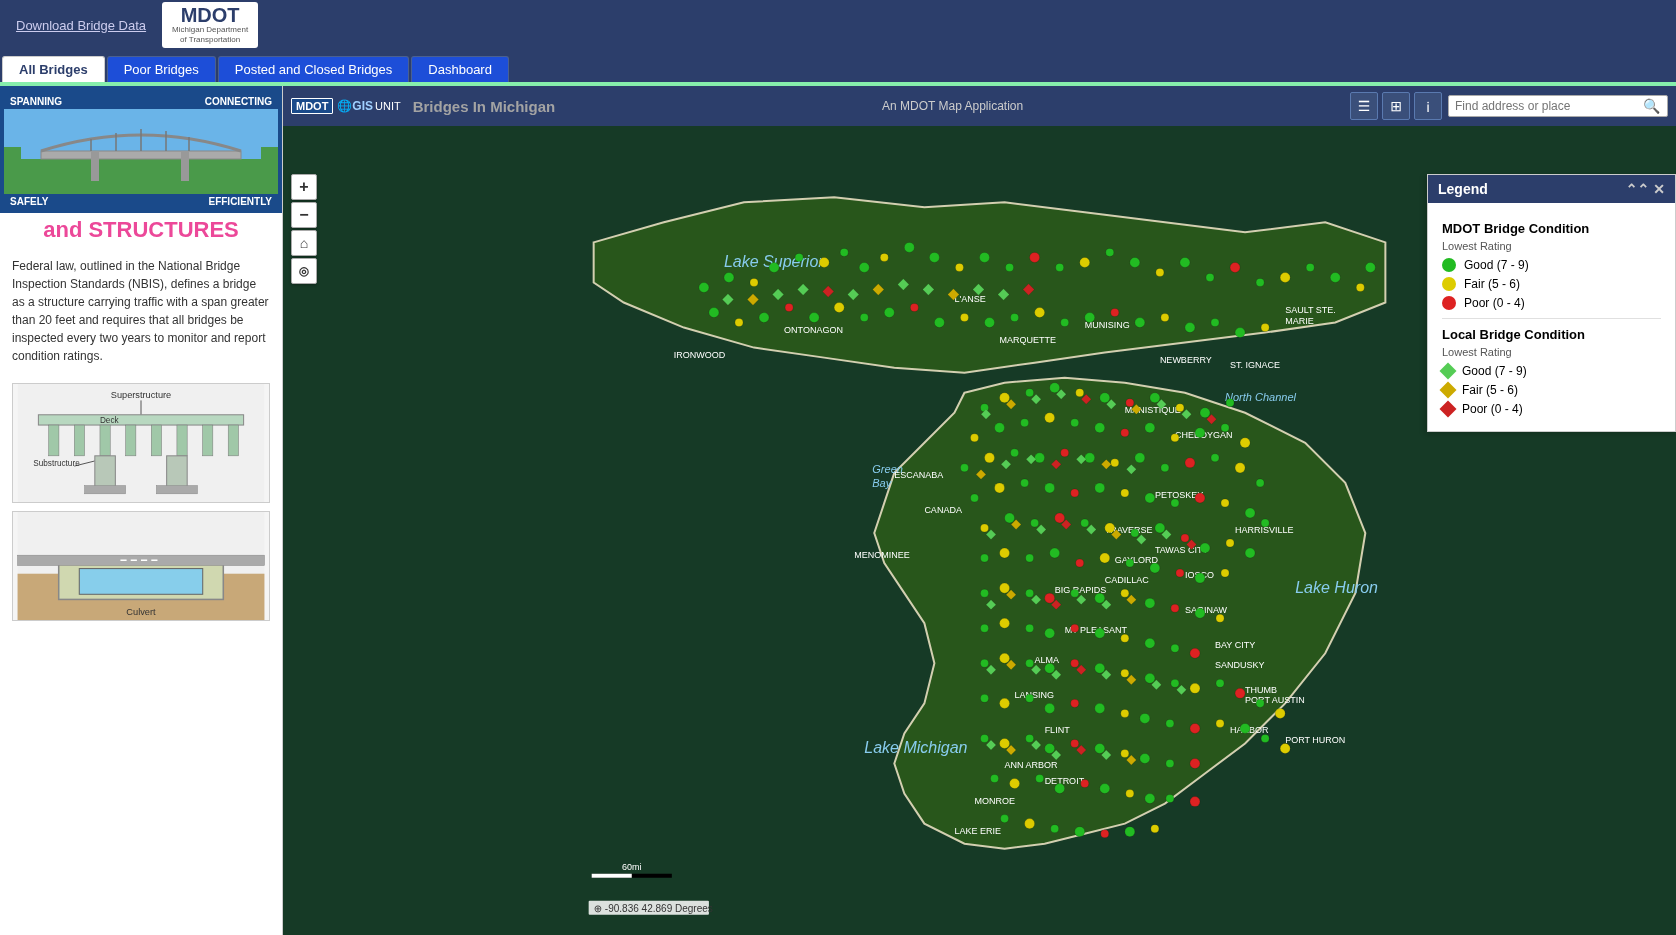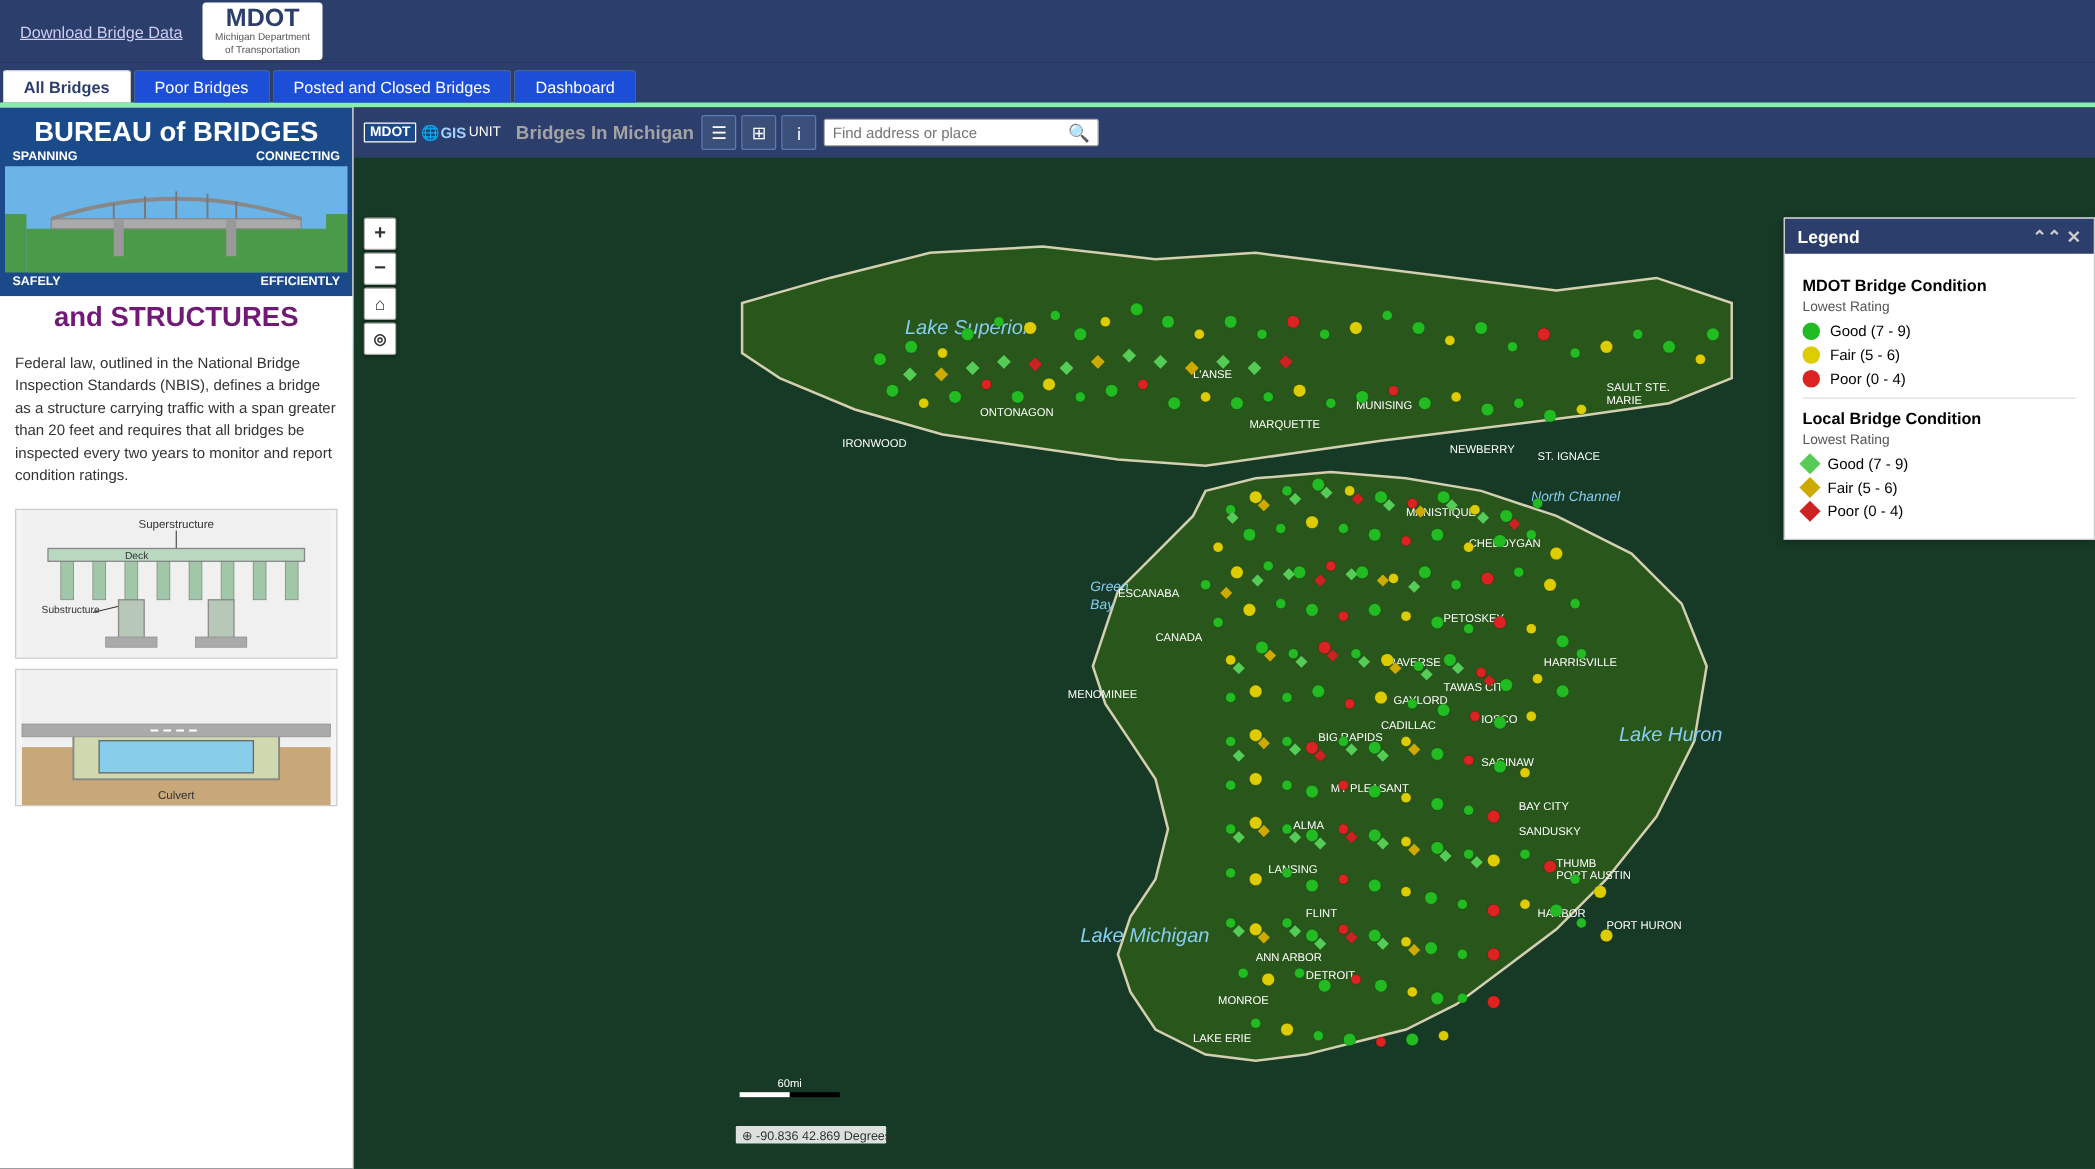--- a/index.html
+++ b/index.html
@@ -236,23 +236,20 @@
   <div class="tab active">All Bridges</div>
   <div class="tab">Poor Bridges</div>
   <div class="tab">Posted and Closed Bridges</div>
   <div class="tab">Dashboard</div>
 </div>
 
 <div id="main">
 
   <div id="sidebar">
     <div class="bureau-header">
-      <div class="bureau-title">
-        <span style="color:white;">BUREAU of BRIDGES</span>
-      </div>
       <div class="bureau-banner">
         <span>SPANNING</span>
         <span>CONNECTING</span>
       </div>
 
       <div style="width:100%;height:85px;background:linear-gradient(180deg,#6ab4e8 0%,#6ab4e8 45%,#4a9a4a 45%);position:relative;overflow:hidden;">
 
         <svg viewBox="0 0 240 85" width="240" height="85" style="position:absolute;top:0;left:50%;transform:translateX(-50%);">
 
           <rect x="0" y="0" width="240" height="85" fill="#6ab4e8"></rect>
@@ -272,21 +269,21 @@
           <line x1="145" y1="22" x2="145" y2="42" stroke="#777" stroke-width="1.5"></line>
           <line x1="168" y1="28" x2="168" y2="42" stroke="#777" stroke-width="1.5"></line>
         </svg>
       </div>
       <div class="bureau-banner">
         <span>SAFELY</span>
         <span>EFFICIENTLY</span>
       </div>
     </div>
     <div style="background:white;text-align:center;padding:4px;">
-      <span style="color:#701a75;font-size:22px;font-weight:bold;">and STRUCTURES</span>
+      <span style="color:#ec4899;font-size:22px;font-weight:bold;">and STRUCTURES</span>
     </div>
     <div class="sidebar-desc">
       <span>Federal law, outlined in the National Bridge Inspection Standards (NBIS), defines a bridge as a structure carrying traffic with a span greater than 20 feet and requires that all bridges be inspected every two years to monitor and report condition ratings.</span>
     </div>
 
     <div class="bridge-diagram">
       <svg viewBox="0 0 240 115" width="240" height="115">
 
         <rect x="0" y="0" width="240" height="115" fill="#f0f0f0"></rect>
 
@@ -337,20 +334,21 @@
 
   <div id="map-container">
 
     <div id="map-toolbar">
       <div class="map-logo">
         <span style="background:#1a4a8a;color:white;font-weight:bold;font-size:11px;padding:1px 4px;border:1px solid white;border-radius:1px;">MDOT</span>
         <span style="color:#a0d0ff;font-size:12px;font-weight:bold;margin-left:2px;">🌐GIS</span>
         <span style="color:white;font-size:11px;">UNIT</span>
       </div>
       <span style="color:#a3a3a3;font-size:15px;font-weight:bold;margin-left:6px;">Bridges In Michigan</span>
+      <span style="color:#ccc;font-size:12px;flex:1;text-align:center;">An MDOT Map Application</span>
       <div class="toolbar-icons">
         <div class="toolbar-icon">☰</div>
         <div class="toolbar-icon">⊞</div>
         <div class="toolbar-icon">ℹ</div>
       </div>
       <div class="search-box">
         <input type="text" placeholder="Find address or place" style="">
         <span>🔍</span>
       </div>
     </div>

